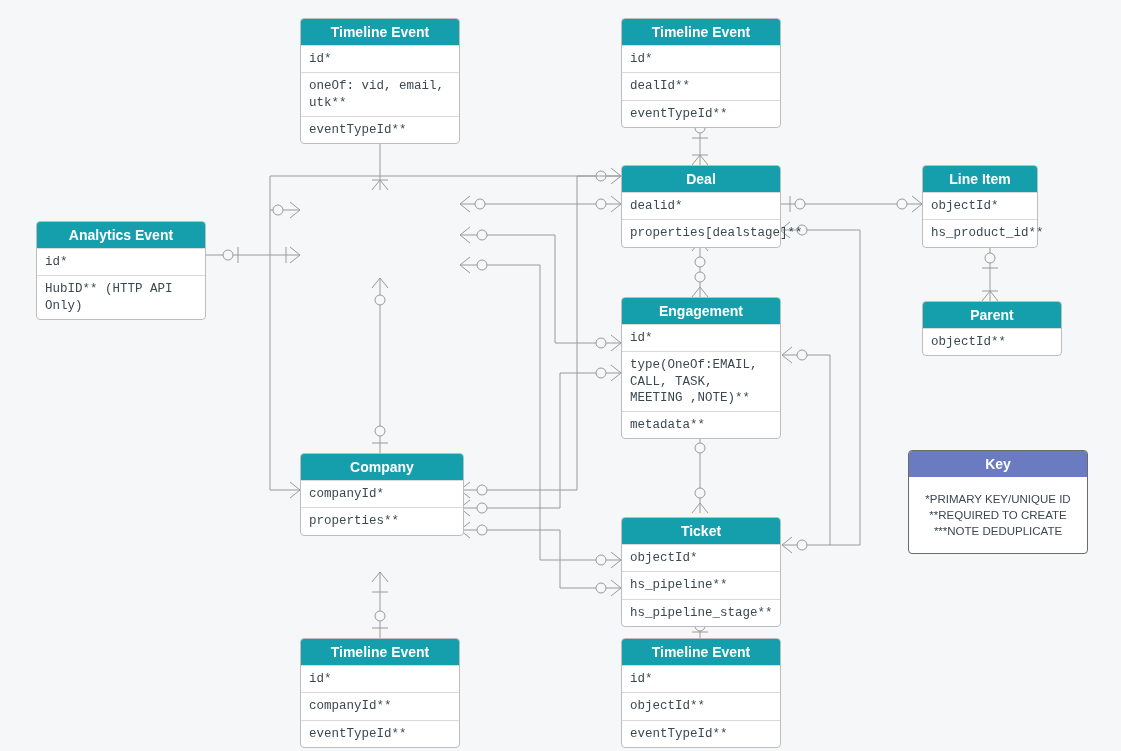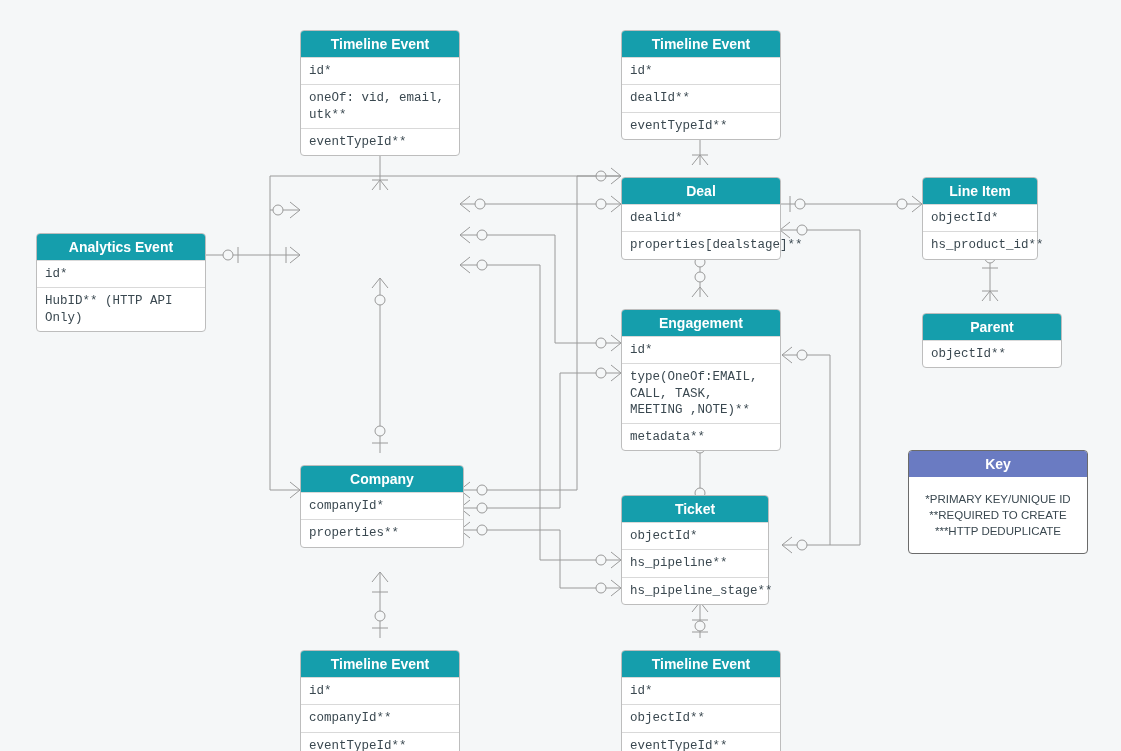--- a/index.html
+++ b/index.html
@@ -25,21 +25,20 @@
     height: 751px;
     pointer-events: none;
   }
   .entity {
     position: absolute;
     border: 1px solid #bdbdbd;
     border-radius: 4px;
     background: #ffffff;
     box-sizing: border-box;
     box-shadow: 0 0 0 rgba(0,0,0,0);
-    margin-top: 12px;
   }
   .entity .hdr {
     background: #159eac;
     color: #ffffff;
     font-weight: 600;
     text-align: center;
     padding: 5px 8px;
     border-top-left-radius: 3px;
     border-top-right-radius: 3px;
     font-size: 14px;
@@ -250,21 +249,21 @@
     <div class="row">type(OneOf:EMAIL, CALL, TASK, MEETING ,NOTE)**</div>
     <div class="row">metadata**</div>
   </div>
 
   <div class="entity" style="left:300px; top:453px; width:164px;">
     <div class="hdr">Company</div>
     <div class="row">companyId*</div>
     <div class="row">properties**</div>
   </div>
 
-  <div class="entity" style="left:621px; top:483px; width:148px;">
+  <div class="entity" style="left:621px; top:517px; width:160px;">
     <div class="hdr">Ticket</div>
     <div class="row">objectId*</div>
     <div class="row">hs_pipeline**</div>
     <div class="row">hs_pipeline_stage**</div>
   </div>
 
   <div class="entity" style="left:300px; top:638px; width:160px;">
     <div class="hdr">Timeline Event</div>
     <div class="row">id*</div>
     <div class="row">companyId**</div>
@@ -276,17 +275,17 @@
     <div class="row">id*</div>
     <div class="row">objectId**</div>
     <div class="row">eventTypeId**</div>
   </div>
 
   <div class="keybox" style="left:908px; top:450px; width:180px;">
     <div class="hdr">Key</div>
     <div class="body">
       <div>*PRIMARY KEY/UNIQUE ID</div>
       <div>**REQUIRED TO CREATE</div>
-      <div>***HTTP DEDUPLICATE</div>
+      <div>***NOTE DEDUPLICATE</div>
     </div>
   </div>
 
 </div>
 
 </body></html>

